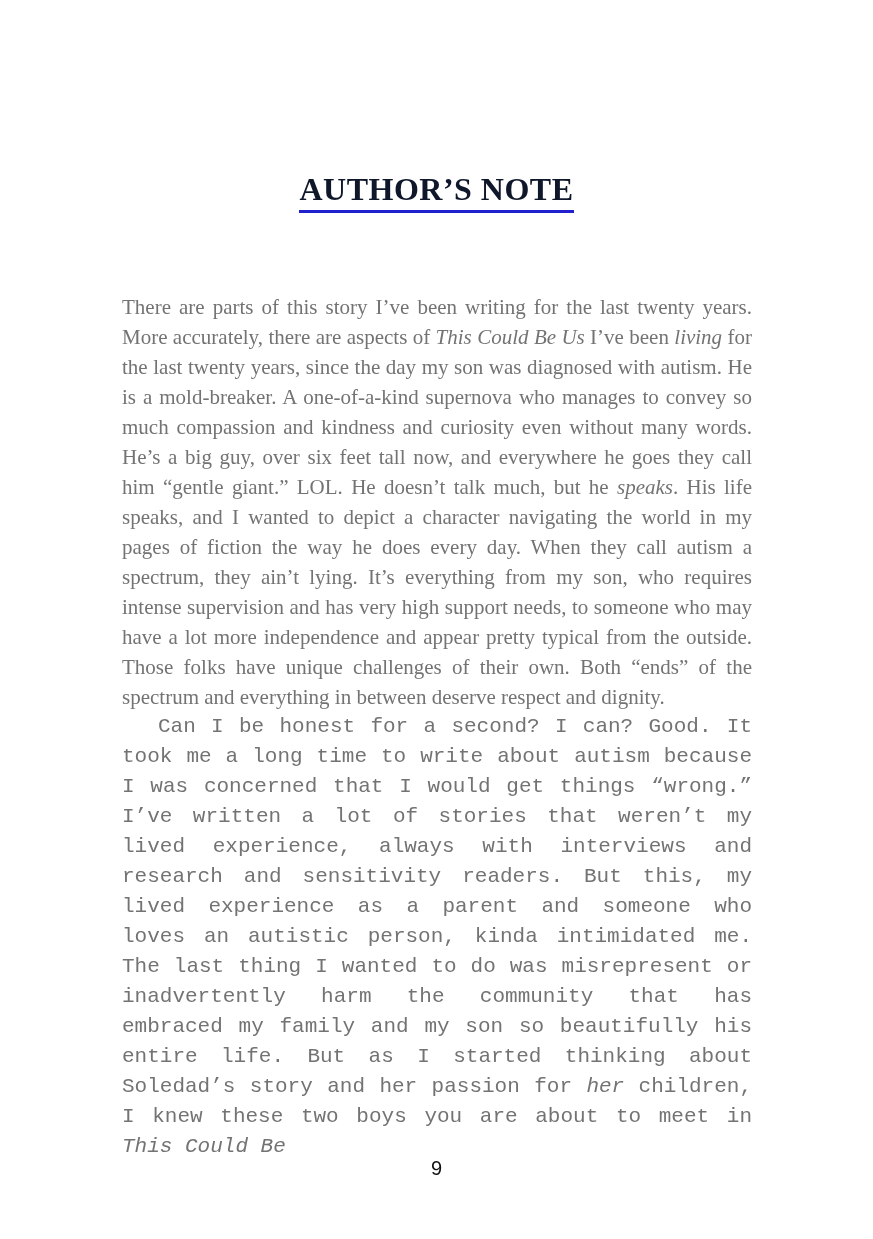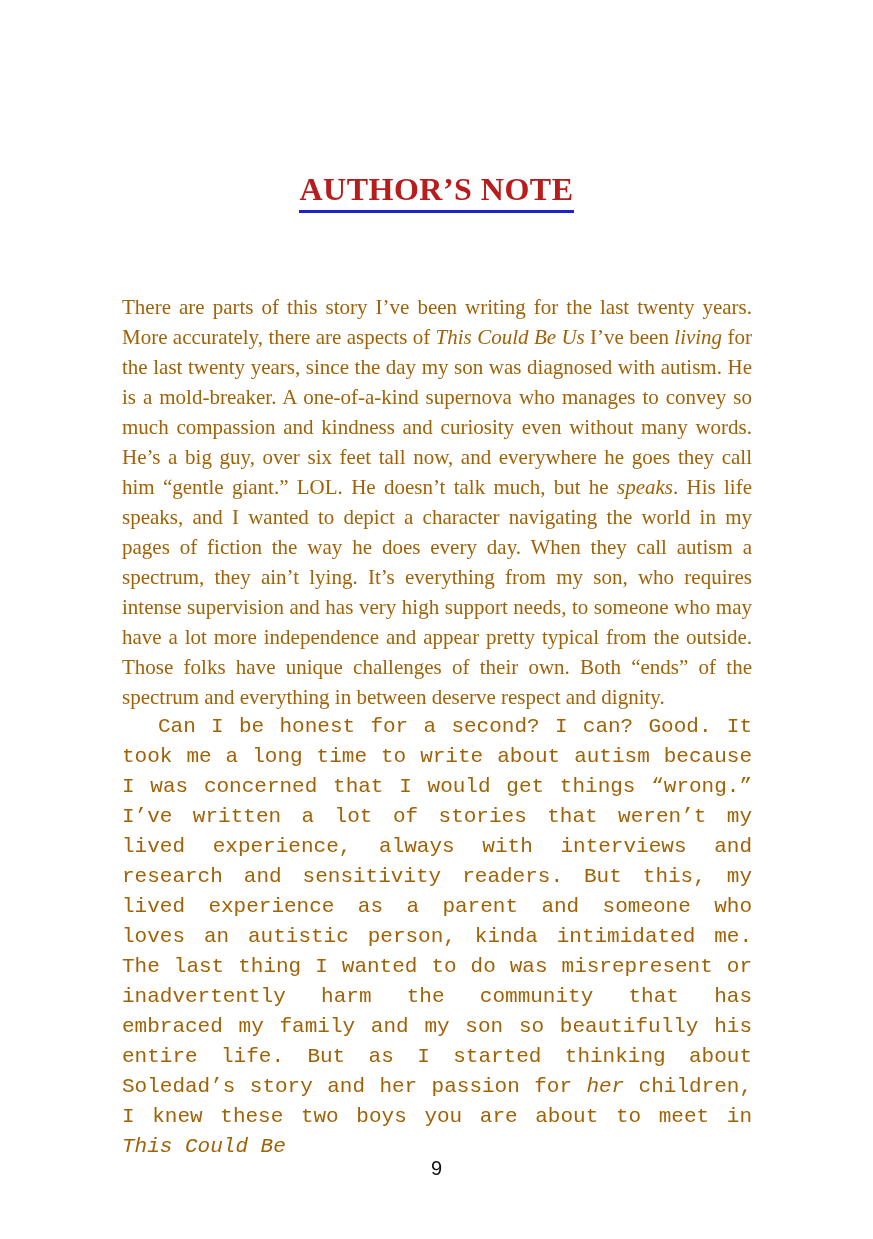--- a/index.html
+++ b/index.html
@@ -62,20 +62,20 @@
     font-family: "Liberation Sans", sans-serif;
     font-size: 20px;
     color: #111111;
   }
 </style>
 </head>
 <body>
 
 <div class="page">
   <div class="title-row">
-    <h1 class="chapter-title" style="color: #b91c1c; border-color: rgb(32, 32, 204);">AUTHOR’S NOTE</h1>
+    <h1 class="chapter-title" style="color: #0f172a; border-color: rgb(32, 32, 204);">AUTHOR’S NOTE</h1>
   </div>
-  <main class="body-text" style="color: #a16207;">
+  <main class="body-text" style="color: #737373;">
       <p><span>There are parts of this story I’ve been writing for the last twenty years. More accurately, there are aspects of </span><em>This Could Be Us</em><span> I’ve been </span><em>living</em><span> for the last twenty years, since the day my son was diagnosed with autism. He is a mold-breaker. A one-of-a-kind supernova who manages to convey so much compassion and kindness and curiosity even without many words. He’s a big guy, over six feet tall now, and everywhere he goes they call him “gentle giant.” LOL. He doesn’t talk much, but he </span><em>speaks</em><span>. His life speaks, and I wanted to depict a character navigating the world in my pages of fiction the way he does every day. When they call autism a spectrum, they ain’t lying. It’s everything from my son, who requires intense supervision and has very high support needs, to someone who may have a lot more independence and appear pretty typical from the outside. Those folks have unique challenges of their own. Both “ends” of the spectrum and everything in between deserve respect and dignity.</span></p>
       <p class="indent"><span>Can I be honest for a second? I can? Good. It took me a long time to write about autism because I was concerned that I would get things “wrong.” I’ve written a lot of stories that weren’t my lived experience, always with interviews and research and sensitivity readers. But this, my lived experience as a parent and someone who loves an autistic person, kinda intimidated me. The last thing I wanted to do was misrepresent or inadvertently harm the community that has embraced my family and my son so beautifully his entire life. But as I started thinking about Soledad’s story and her passion for </span><em>her</em><span> children, I knew these two boys you are about to meet in </span><em>This Could Be</em></p>
     </main>
   <div class="page-number">9</div>
 </div>
 
 </body></html>

